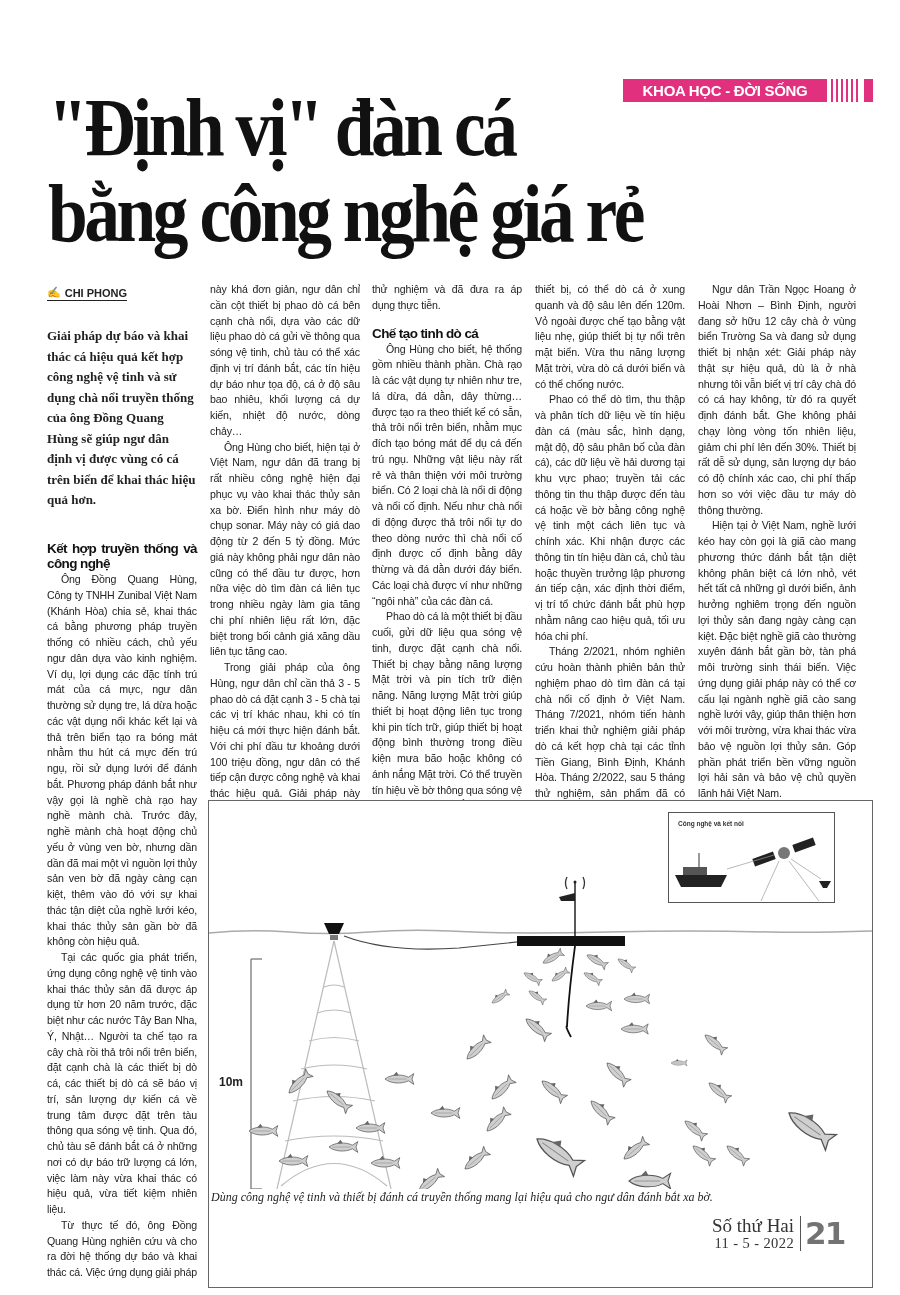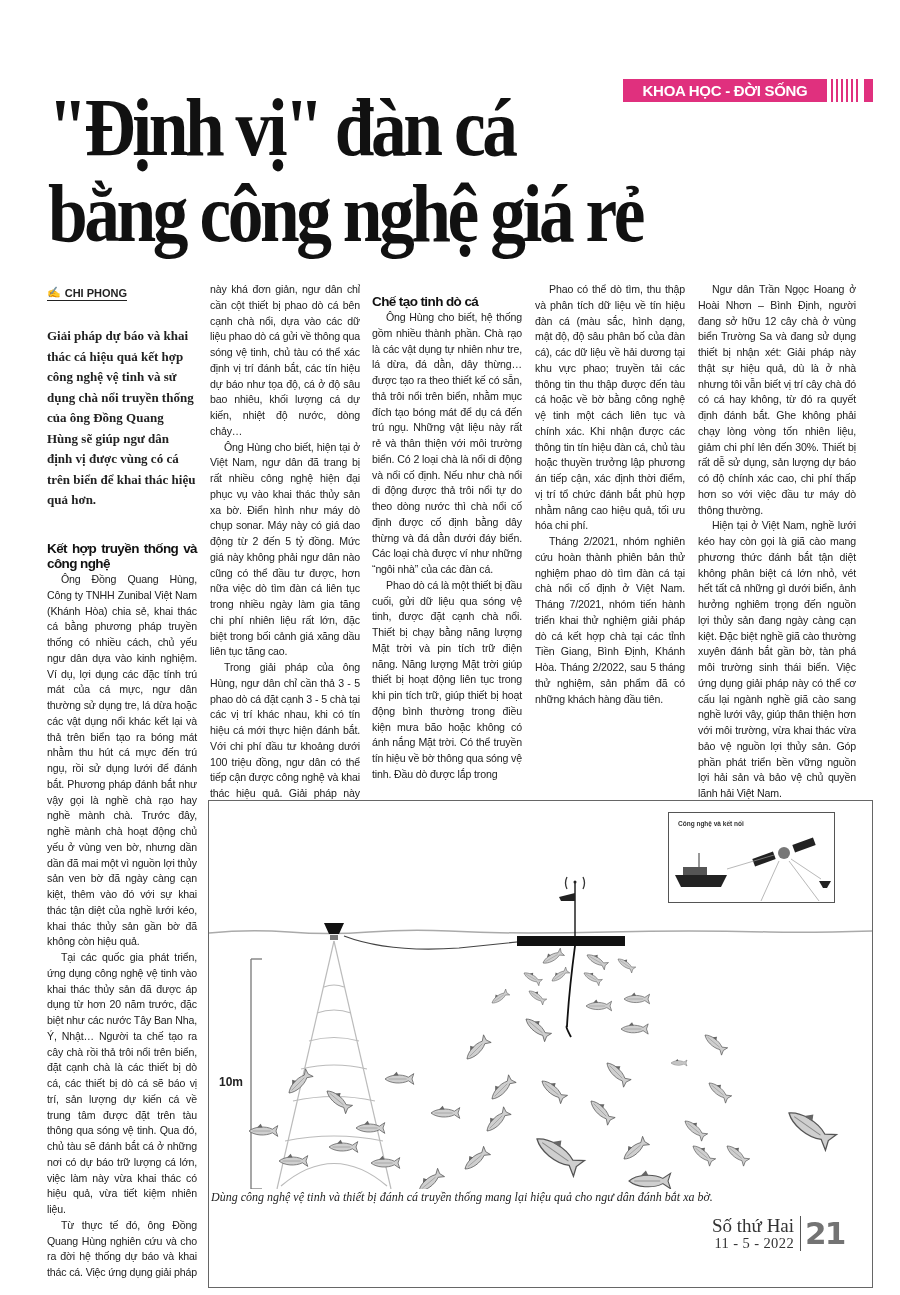--- a/index.html
+++ b/index.html
@@ -79,26 +79,28 @@
   <p>Từ thực tế đó, ông Đồng Quang Hùng nghiên cứu và cho ra đời hệ thống dự báo và khai thác cá. Việc ứng dụng giải pháp</p>
 </div>
 
 <div class="col c2">
   <p class="noindent">này khá đơn giản, ngư dân chỉ cần cột thiết bị phao dò cá bên cạnh chà nổi, dựa vào các dữ liệu phao dò cá gửi về thông qua sóng vệ tinh, chủ tàu có thể xác định vị trí đánh bắt, các tín hiệu dự báo như tọa độ, cá ở độ sâu bao nhiêu, khối lượng cá dự kiến, nhiệt độ nước, dòng chảy…</p>
   <p>Ông Hùng cho biết, hiện tại ở Việt Nam, ngư dân đã trang bị rất nhiều công nghệ hiện đại phục vụ vào khai thác thủy sản xa bờ. Điển hình như máy dò chụp sonar. Máy này có giá dao động từ 2 đến 5 tỷ đồng. Mức giá này không phải ngư dân nào cũng có thể đầu tư được, hơn nữa việc dò tìm đàn cá liên tục trong nhiều ngày làm gia tăng chi phí nhiên liệu rất lớn, đặc biệt trong bối cảnh giá xăng dầu liên tục tăng cao.</p>
   <p>Trong giải pháp của ông Hùng, ngư dân chỉ cần thả 3 - 5 phao dò cá đặt cạnh 3 - 5 chà tại các vị trí khác nhau, khi có tín hiệu cá mới thực hiện đánh bắt. Với chi phí đầu tư khoảng dưới 100 triệu đồng, ngư dân có thể tiếp cận được công nghệ và khai thác hiệu quả. Giải pháp này đang được Công ty TNHH Zunibal Việt Nam nghiên cứu,</p>
 </div>
 
 <div class="col c3">
+  <p class="noindent">thử nghiệm và đã đưa ra áp dụng thực tiễn.</p>
   <h3 style="margin-top:12px;">Chế tạo tinh dò cá</h3>
   <p>Ông Hùng cho biết, hệ thống gồm nhiều thành phần. Chà rạo là các vật dụng tự nhiên như tre, lá dừa, đá dằn, dây thừng… được tạo ra theo thiết kế có sẵn, thả trôi nổi trên biển, nhằm mục đích tạo bóng mát để dụ cá đến trú ngụ. Những vật liệu này rất rẻ và thân thiện với môi trường biển. Có 2 loại chà là nổi di động và nổi cố định. Nếu như chà nổi di động được thả trôi nổi tự do theo dòng nước thì chà nổi cố định được cố định bằng dây thừng và đá dằn dưới đáy biển. Các loại chà được ví như những “ngôi nhà” của các đàn cá.</p>
   <p>Phao dò cá là một thiết bị đầu cuối, gửi dữ liệu qua sóng vệ tinh, được đặt cạnh chà nổi. Thiết bị chạy bằng năng lượng Mặt trời và pin tích trữ điện năng. Năng lượng Mặt trời giúp thiết bị hoạt động liên tục trong khi pin tích trữ, giúp thiết bị hoạt động bình thường trong điều kiện mưa bão hoặc không có ánh nắng Mặt trời. Có thể truyền tín hiệu về bờ thông qua sóng vệ tinh. Đầu dò được lắp trong</p>
 </div>
 
 <div class="col c4">
+  <p class="noindent">thiết bị, có thể dò cá ở xung quanh và độ sâu lên đến 120m. Vỏ ngoài được chế tạo bằng vật liệu nhẹ, giúp thiết bị tự nổi trên mặt biển. Vừa thu năng lượng Mặt trời, vừa dò cá dưới biển và có thể chống nước.</p>
   <p>Phao có thể dò tìm, thu thập và phân tích dữ liệu về tín hiệu đàn cá (màu sắc, hình dạng, mật độ, độ sâu phân bố của đàn cá), các dữ liệu về hải dương tại khu vực phao; truyền tải các thông tin thu thập được đến tàu cá hoặc về bờ bằng công nghệ vệ tinh một cách liên tục và chính xác. Khi nhận được các thông tin tín hiệu đàn cá, chủ tàu hoặc thuyền trưởng lập phương án tiếp cận, xác định thời điểm, vị trí tổ chức đánh bắt phù hợp nhằm nâng cao hiệu quả, tối ưu hóa chi phí.</p>
   <p>Tháng 2/2021, nhóm nghiên cứu hoàn thành phiên bản thử nghiệm phao dò tìm đàn cá tại chà nổi cố định ở Việt Nam. Tháng 7/2021, nhóm tiến hành triển khai thử nghiệm giải pháp dò cá kết hợp chà tại các tỉnh Tiền Giang, Bình Định, Khánh Hòa. Tháng 2/2022, sau 5 tháng thử nghiệm, sản phẩm đã có những khách hàng đầu tiên.</p>
 </div>
 
 <div class="col c5">
   <p>Ngư dân Trần Ngọc Hoang ở Hoài Nhơn – Bình Định, người đang sở hữu 12 cây chà ở vùng biển Trường Sa và đang sử dụng thiết bị nhận xét: Giải pháp này thật sự hiệu quả, dù là ở nhà nhưng tôi vẫn biết vị trí cây chà đó có cá hay không, từ đó ra quyết định đánh bắt. Ghe không phải chạy lòng vòng tốn nhiên liệu, giảm chi phí lên đến 30%. Thiết bị rất dễ sử dụng, sản lượng dự báo có độ chính xác cao, chi phí thấp hơn so với việc đầu tư máy dò thông thường.</p>
   <p>Hiện tại ở Việt Nam, nghề lưới kéo hay còn gọi là giã cào mang phương thức đánh bắt tận diệt không phân biệt cá lớn nhỏ, vét hết tất cả những gì dưới biển, ảnh hưởng nghiêm trọng đến nguồn lợi thủy sản đang ngày càng cạn kiệt. Đặc biệt nghề giã cào thường xuyên đánh bắt gần bờ, tàn phá môi trường sinh thái biển. Việc ứng dụng giải pháp này có thể cơ cấu lại ngành nghề giã cào sang nghề lưới vây, giúp thân thiện hơn với môi trường, vừa khai thác vừa bảo vệ nguồn lợi thủy sản. Góp phần phát triển bền vững nguồn lợi hải sản và bảo vệ chủ quyền lãnh hải Việt Nam.</p>
 </div>
 
 <div class="figure">

